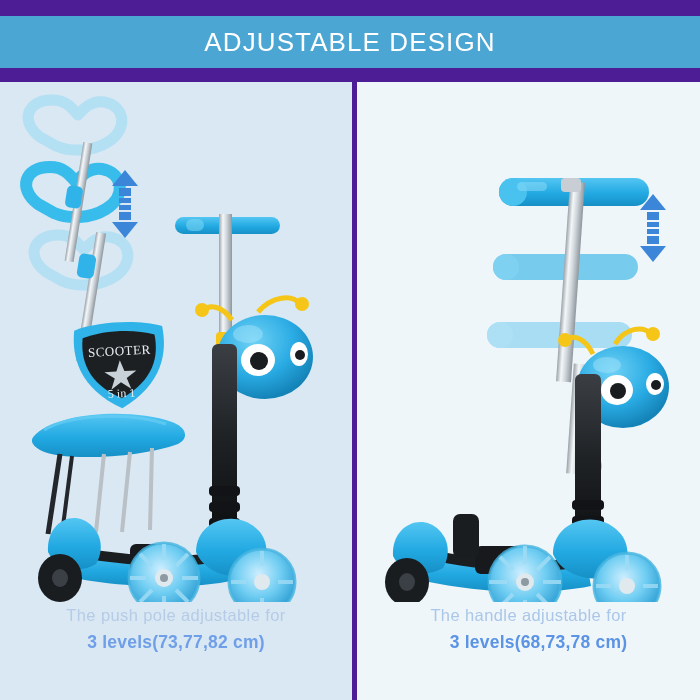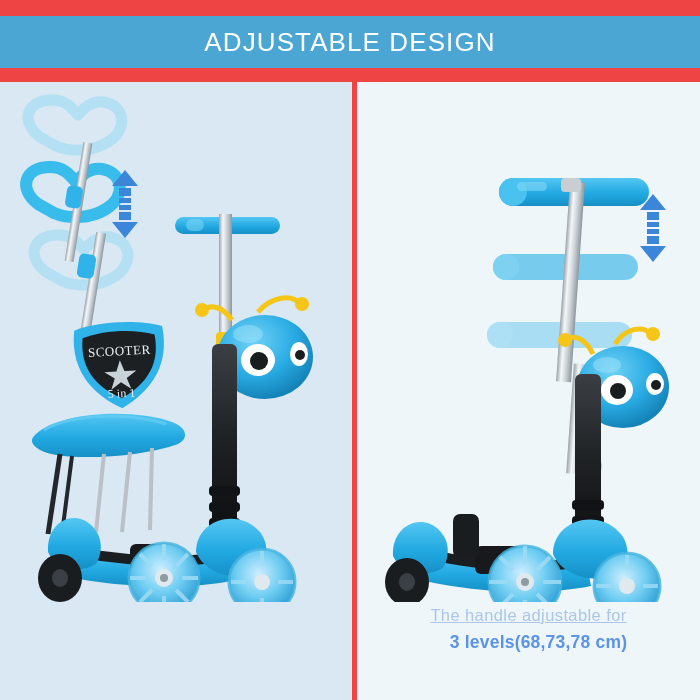--- a/index.html
+++ b/index.html
@@ -1,20 +1,20 @@
 <!DOCTYPE html>
 <html><head>
 <meta charset="utf-8">
 <style>
   html,body{margin:0;padding:0;}
   body{
     width:700px;height:700px;overflow:hidden;background:#ffffff;
     font-family:"Liberation Sans","DejaVu Sans",sans-serif;
   }
-  .poster{position:relative;width:700px;height:700px;background:#ef4444;}
+  .poster{position:relative;width:700px;height:700px;background:#4c1d95;}
 
   
   .header-bar{
     position:absolute;left:0;top:16px;width:700px;height:52px;
     background:#4ba6d3;display:flex;align-items:center;justify-content:center;
   }
   .header-title{
     color:#ffffff;font-size:26px;letter-spacing:1.1px;font-weight:400;
     font-family:"Liberation Sans","DejaVu Sans",sans-serif;
   }
@@ -24,21 +24,21 @@
   .panel{position:absolute;top:0;height:618px;overflow:hidden;}
   .panel-left{left:0;width:352px;background:#d9e8f3;}
   .panel-right{left:357px;width:343px;background:#eff6fa;}
 
   .scene{position:absolute;left:0;top:0;width:100%;height:520px;}
 
   
   .caption{position:absolute;left:0;width:100%;top:520px;text-align:center;}
   .cap-line1{font-size:16.5px;color:#b6cbe6;letter-spacing:.4px;line-height:1.6;}
   .cap-line2{font-size:17.5px;color:#6f9fe8;font-weight:bold;letter-spacing:.2px;line-height:1.6;}
-  .panel-right .cap-line1{color:#aac6e8;text-decoration:underline;}
+  .panel-right .cap-line1{color:#aac6e8;}
   .panel-right .cap-line2{color:#5b93e5;padding-left:20px;}
 
   
   .adj-arrow{position:absolute;width:26px;}
   .adj-arrow .tri{width:0;height:0;margin:0 auto;}
   .adj-arrow .tri.up{border-left:13px solid transparent;border-right:13px solid transparent;border-bottom:16px solid #3b86d8;}
   .adj-arrow .tri.dn{border-left:13px solid transparent;border-right:13px solid transparent;border-top:16px solid #3b86d8;}
   .adj-arrow .stem{width:12px;height:8px;margin:2px auto;background:#3b86d8;}
   .adj-arrow .stem.thin{height:5px;}
 </style>
@@ -197,20 +197,24 @@
         <div class="adj-arrow" style="left:112px;top:88px;">
           <div class="tri up"></div>
           <div class="stem"></div>
           <div class="stem thin"></div>
           <div class="stem thin"></div>
           <div class="stem"></div>
           <div class="tri dn"></div>
         </div>
       </div>
 
+      <div class="caption">
+        <div class="cap-line1">The push pole adjustable for</div>
+        <div class="cap-line2">3 levels(73,77,82 cm)</div>
+      </div>
     </div>
 
     <div class="panel panel-right">
       <div class="scene">
         <svg width="343" height="520" viewBox="0 0 343 520">
           <defs>
             <linearGradient id="silverR" x1="0" y1="0" x2="1" y2="0">
               <stop offset="0%" stop-color="#9aa2a8"></stop>
                 <stop offset="30%" stop-color="#f4f7f9"></stop>
               <stop offset="60%" stop-color="#cdd4d9"></stop>

